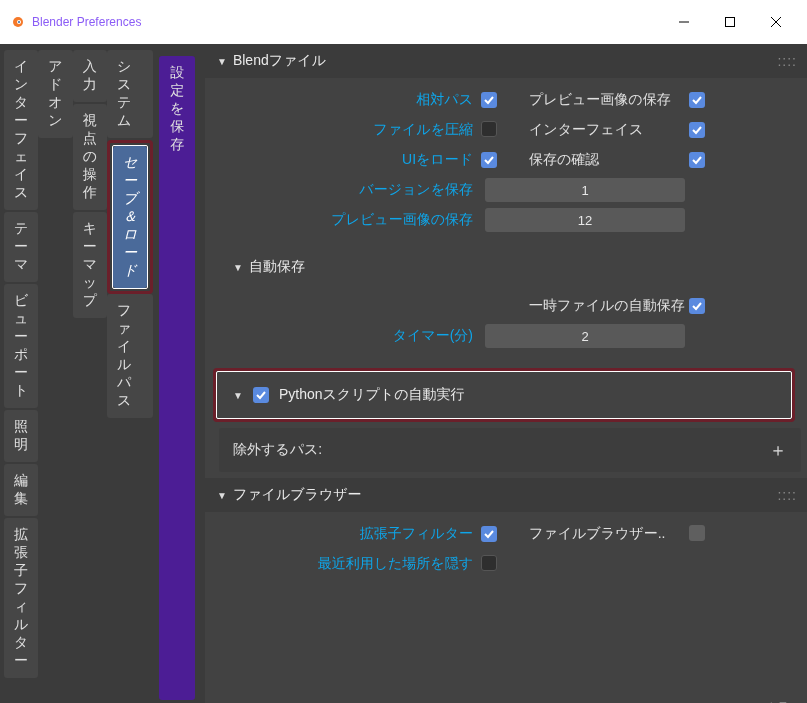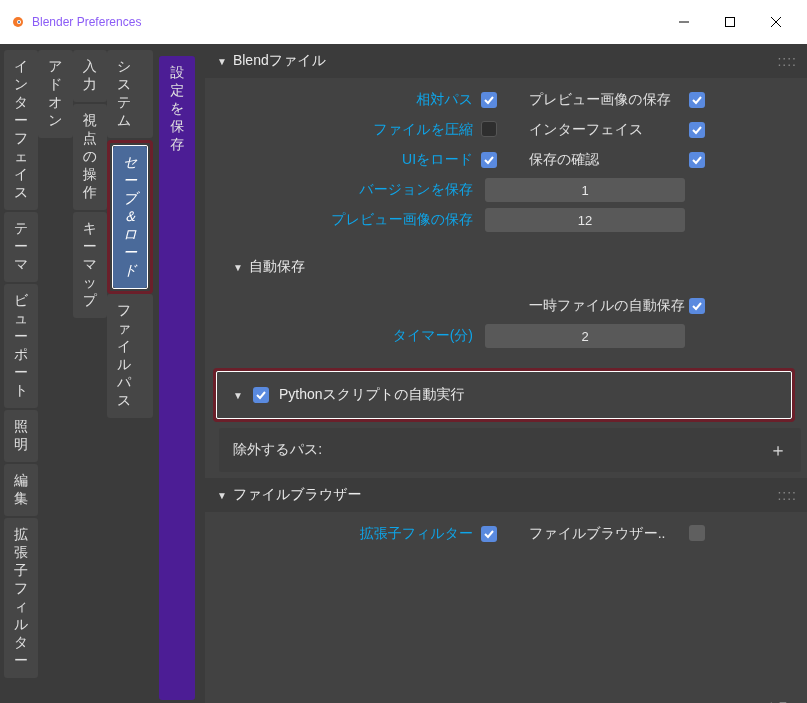--- a/index.html
+++ b/index.html
@@ -230,17 +230,21 @@
         <div class="col-left">拡張子フィルター</div>
         <div class="col-check"><span class="checkbox checked">
               <svg viewBox="0 0 10 10">
                 <polyline points="1,5 4,8 9,2" fill="none" stroke="#fff" stroke-width="2"></polyline>
               </svg>
             </span></div>
         <div class="col-gap"></div>
         <div class="col-right-label">ファイルブラウザー..</div>
         <div class="col-right-check"><span class="checkbox dim"></span></div>
       </div>
+      <div class="row">
+        <div class="col-left">最近利用した場所を隠す</div>
+        <div class="col-check"><span class="checkbox unchecked"></span></div>
+      </div>
     </div>
 
     <div class="bottom-arrows">▲▼</div>
   </div>
 </div>
 
 </body></html>

